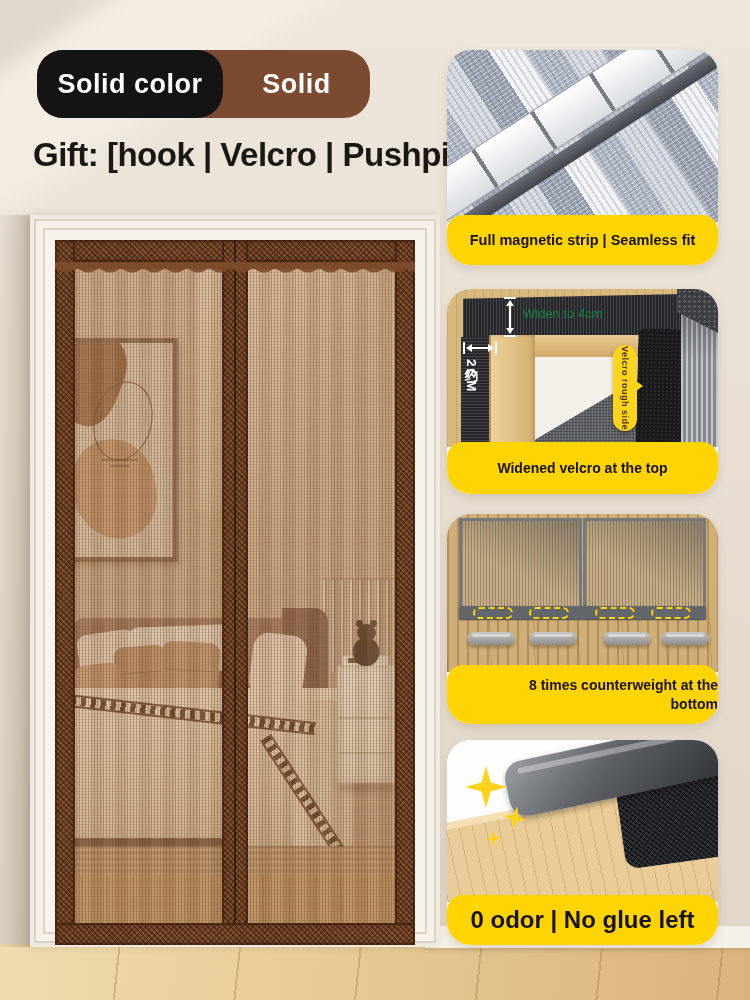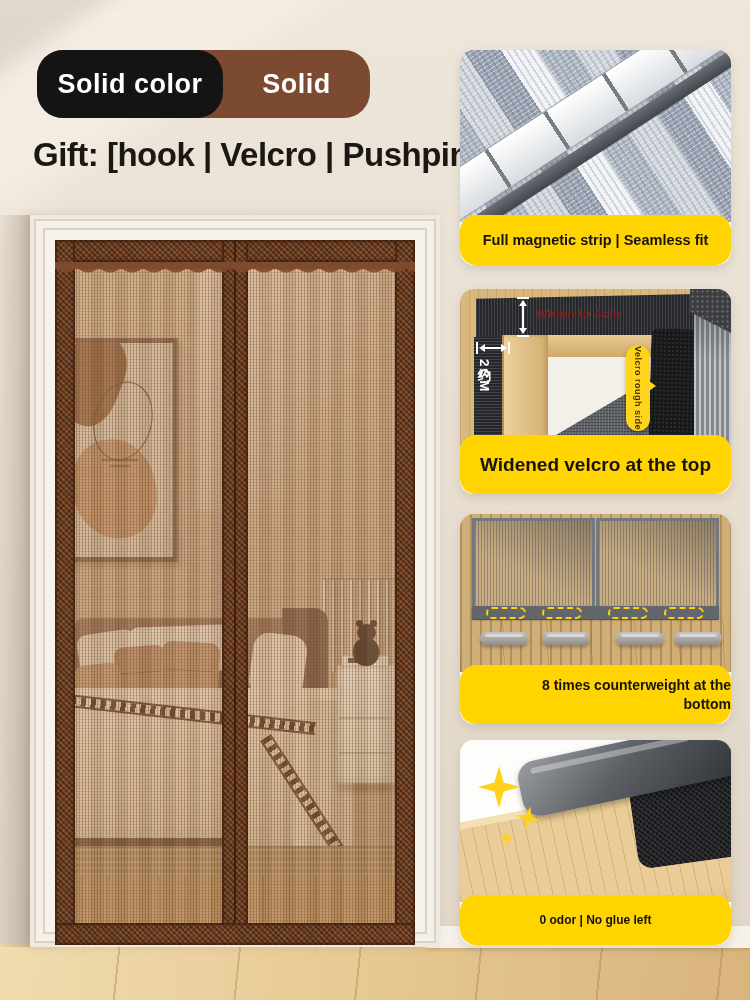--- a/index.html
+++ b/index.html
@@ -119,30 +119,30 @@
   
   .pill-brown{left:37px;top:50px;width:333px;height:68px;border-radius:26px;background:#7b4a31;z-index:6;}
   .pill-black{left:37px;top:50px;width:186px;height:68px;border-radius:26px;background:#141414;z-index:7;
               display:flex;align-items:center;justify-content:center;}
   .badge-text{color:#fff;font-weight:bold;font-size:27px;letter-spacing:.5px;}
   .brown-label{left:223px;top:50px;width:147px;height:68px;z-index:7;display:flex;align-items:center;
                justify-content:center;}
   .gift{left:33px;top:136px;z-index:6;font-weight:bold;font-size:33px;color:#1b1814;letter-spacing:-.5px;}
 
   
-  .card{left:460px;width:271px;border-radius:14px;overflow:hidden;z-index:6;
+  .card{left:447px;width:271px;border-radius:24px;overflow:hidden;z-index:6;
         box-shadow:0 4px 10px rgba(120,100,80,.2);background:#fff;}
   .card-img{position:absolute;left:0;top:0;right:0;overflow:hidden;}
   .caption{position:absolute;left:0;right:0;bottom:0;background:#ffd400;border-radius:16px;
            display:flex;align-items:center;justify-content:center;color:#171310;font-weight:bold;
            text-align:center;z-index:5;}
   .card1{top:50px;height:215px;}   .card1 .card-img{height:172px;} .card1 .caption{height:50px;font-size:14.5px;}
-  .card2{top:289px;height:205px;}  .card2 .card-img{height:158px;} .card2 .caption{height:59px;font-size:19px;}
+  .card2{top:289px;height:205px;}  .card2 .card-img{height:158px;} .card2 .caption{height:52px;font-size:14px;}
   .card3{top:514px;height:210px;}  .card3 .card-img{height:158px;} .card3 .caption{height:59px;font-size:14px;justify-content:flex-end;}
-  .card4{top:740px;height:205px;}  .card4 .card-img{height:162px;} .card4 .caption{height:50px;font-size:12px;}
+  .card4{top:740px;height:205px;}  .card4 .card-img{height:162px;} .card4 .caption{height:50px;font-size:24px;}
   .cap3-inner{display:inline-block;max-width:196px;text-align:right;line-height:1.35;}
 
   
   .c1-bg{inset:0;background-color:#dfe3e8;
     background-image:
       repeating-linear-gradient(57deg,rgba(40,55,80,.16) 0 2px,rgba(0,0,0,0) 2px 6px),
       repeating-linear-gradient(147deg,rgba(255,255,255,.45) 0 1px,rgba(0,0,0,0) 1px 4px),
       repeating-linear-gradient(57deg,#f0f2f5 0 30px,#aeb6c3 30px 62px,#d2d7dd 62px 96px,#9aa3b1 96px 128px);}
   .c1-strip{left:-45px;top:22px;width:380px;height:78px;transform:rotate(-33deg);}
   .c1-white{position:absolute;left:0;top:6px;width:100%;height:44px;border-radius:5px;
@@ -171,21 +171,21 @@
                      repeating-linear-gradient(0deg,rgba(0,0,0,.25) 0 1px,rgba(0,0,0,0) 1px 3px);}
   .c2-velcro{left:190px;top:40px;width:46px;height:118px;background:#17181a;border-radius:6px;
     transform:rotate(1.5deg);
     background-image:radial-gradient(rgba(255,255,255,.09) 1px,rgba(0,0,0,0) 1.3px);background-size:4px 4px;}
   .c2-curtain{left:234px;top:14px;width:37px;height:144px;
     background-image:linear-gradient(180deg,rgba(40,42,46,.35),rgba(0,0,0,0) 40%),
       repeating-linear-gradient(90deg,#c3c6ca 0 2px,#85888c 2px 5px);}
   .c2-hexmesh{left:230px;top:0;width:41px;height:44px;background:#3c3e42;
     clip-path:polygon(0 0,100% 0,100% 100%,0 52%);
     background-image:radial-gradient(rgba(255,255,255,.18) 1px,rgba(0,0,0,0) 1.3px);background-size:5px 5px;}
-  .c2-widen{left:76px;top:17px;color:#7f1d1d;font-weight:bold;font-size:13px;z-index:5;}
+  .c2-widen{left:76px;top:17px;color:#15803d;font-weight:normal;font-size:13px;z-index:5;}
   .c2-varrow{left:56px;top:8px;z-index:5;}
   .c2-harrow{left:16px;top:52px;z-index:5;}
   .c2-2cm{left:15px;top:68px;z-index:5;color:#fff;font-weight:bold;font-size:13.5px;
           writing-mode:vertical-rl;letter-spacing:2px;}
   .c2-bubble{left:166px;top:56px;width:24px;height:86px;background:#ffd41c;border-radius:12px;z-index:6;
              display:flex;align-items:center;justify-content:center;box-shadow:0 2px 4px rgba(0,0,0,.3);}
   .c2-bubble::after{content:"";position:absolute;right:-6px;top:36px;border-top:5px solid rgba(0,0,0,0);
              border-bottom:5px solid rgba(0,0,0,0);border-left:7px solid #ffd41c;}
   .c2-bubble-text{writing-mode:vertical-rl;font-size:9px;font-weight:bold;color:#4a3500;letter-spacing:.5px;}
 

